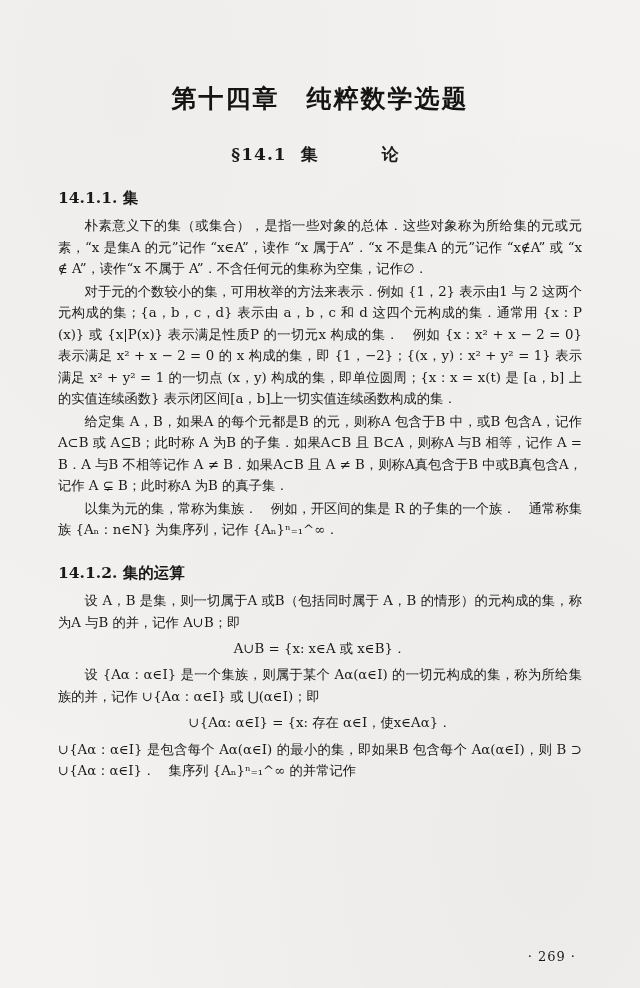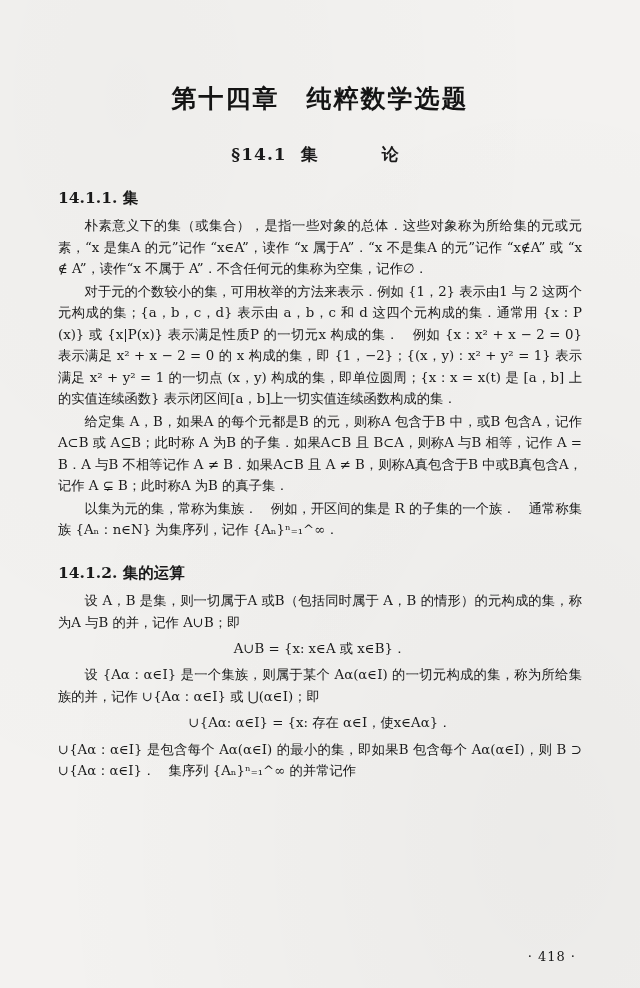--- a/index.html
+++ b/index.html
@@ -109,15 +109,15 @@
   <p class="body">设 A，B 是集，则一切属于A 或B（包括同时属于 A，B 的情形）的元构成的集，称为A 与B 的并，记作 A∪B；即</p>
 
   <div class="formula">A∪B = {x: x∈A 或 x∈B}．</div>
 
   <p class="body">设 {Aα：α∈I} 是一个集族，则属于某个 Aα(α∈I) 的一切元构成的集，称为所给集族的并，记作 ∪{Aα：α∈I} 或 ⋃(α∈I)；即</p>
 
   <div class="formula">∪{Aα: α∈I} = {x: 存在 α∈I，使x∈Aα}．</div>
 
   <p class="body noind">∪{Aα：α∈I} 是包含每个 Aα(α∈I) 的最小的集，即如果B 包含每个 Aα(α∈I)，则 B ⊃ ∪{Aα：α∈I}．　集序列 {Aₙ}ⁿ₌₁^∞ 的并常记作</p>
 
-  <div class="footer">· 418 ·</div>
+  <div class="footer">· 269 ·</div>
 
 </div>
 
 </body></html>

